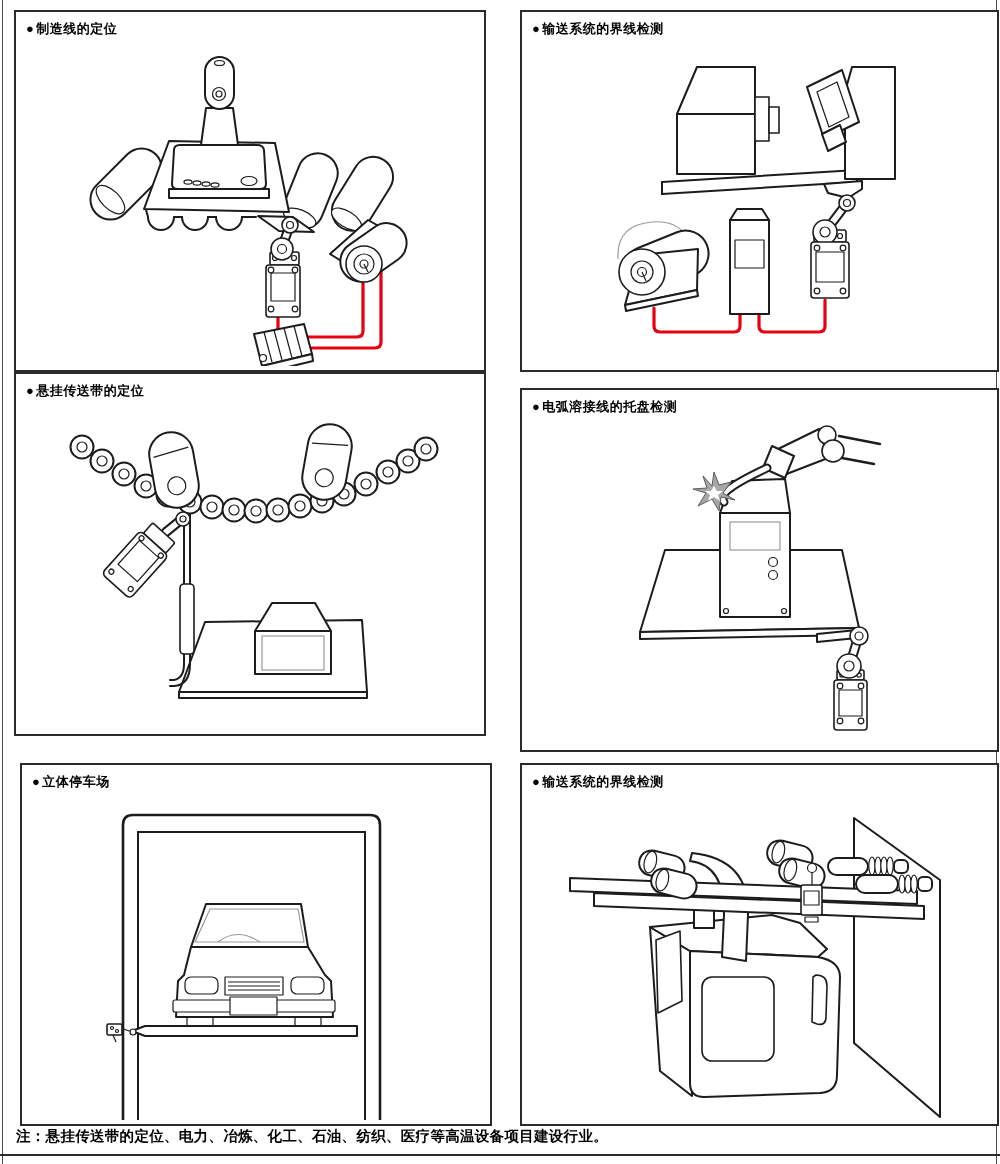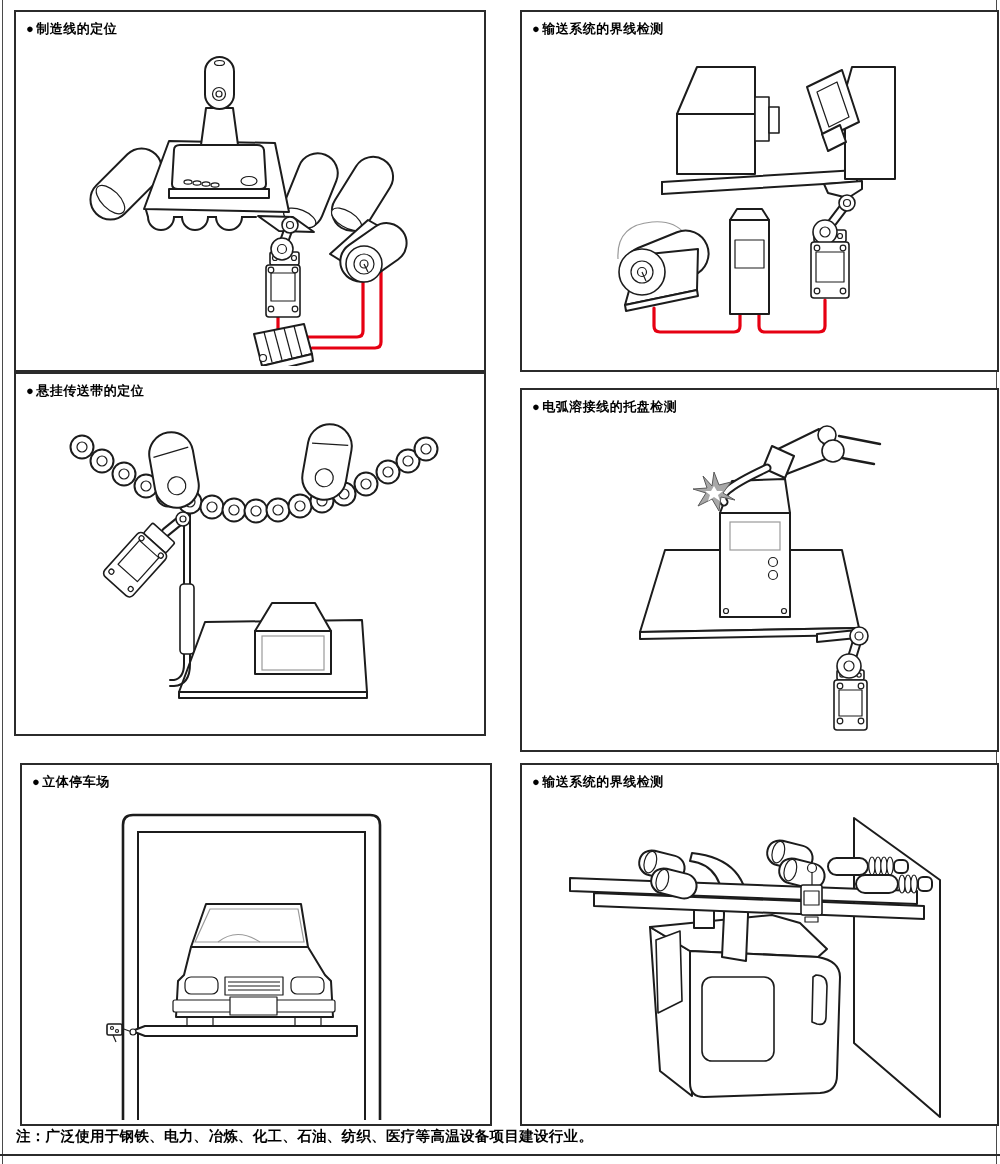--- a/index.html
+++ b/index.html
@@ -395,14 +395,14 @@
       <g>
         <circle class="s1" cx="290" cy="103" r="4.5"></circle>
         <line class="s1" x1="290" y1="107" x2="290" y2="120"></line>
         <rect class="s16" x="279" y="120" width="21" height="30" rx="2"></rect>
         <rect class="s1" x="282" y="126" width="15" height="14"></rect>
         <rect class="s1" x="283" y="152" width="13" height="5"></rect>
       </g>
     </svg>
   </div>
 
-  <div class="note">注：广泛使用于钢铁、电力、冶炼、化工、石油、纺织、医疗等高温设备项目建设行业。</div>
+  <div class="note">注：悬挂传送带的定位、电力、冶炼、化工、石油、纺织、医疗等高温设备项目建设行业。</div>
 </div>
 
 </body></html>

